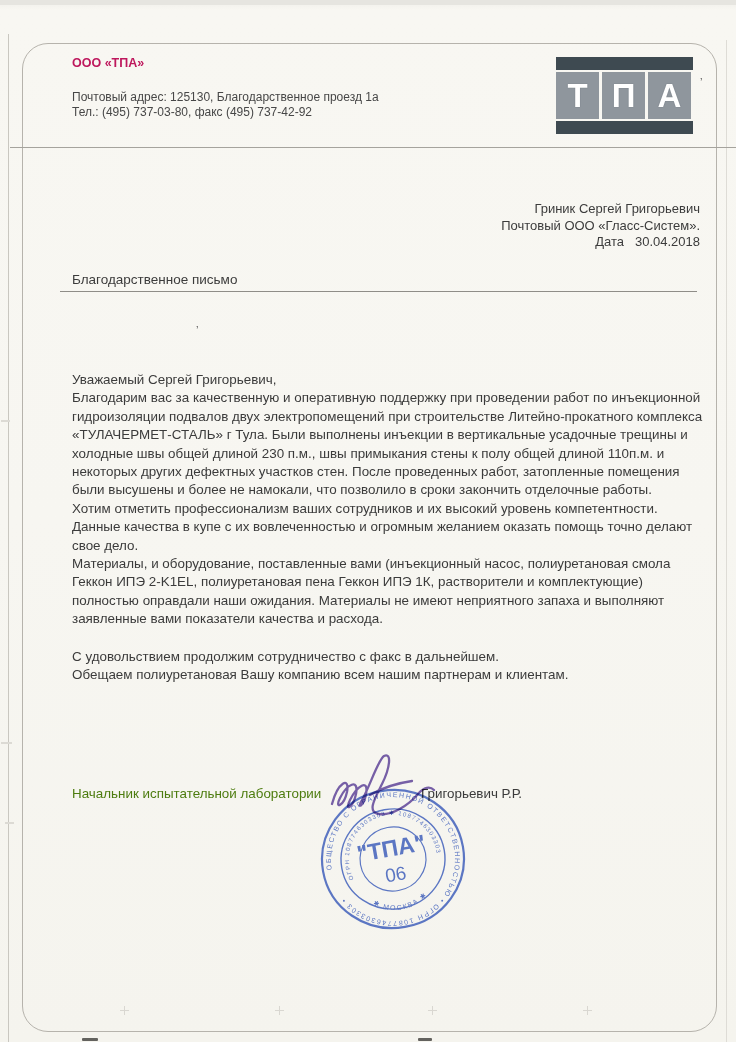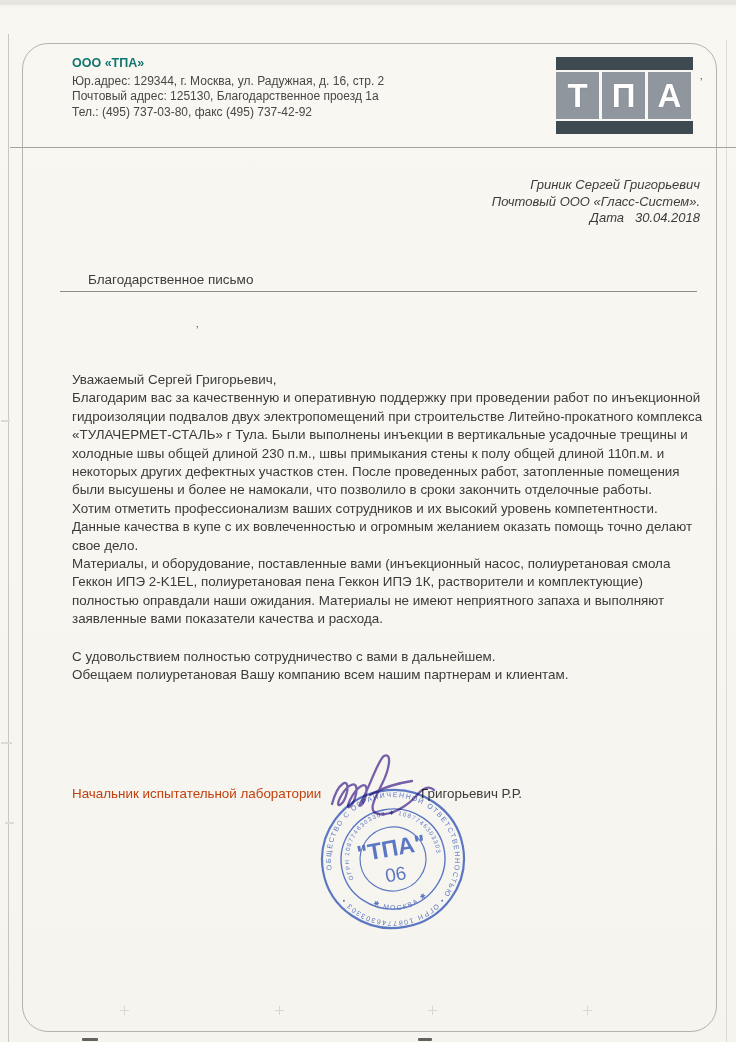--- a/index.html
+++ b/index.html
@@ -12,39 +12,39 @@
   .abs{position:absolute;}
   
   .scan-top{left:0;top:0;width:736px;height:5px;background:#e6e5e0;}
   .scan-left{left:8px;top:34px;width:1px;height:1008px;background:#c9c7c0;}
   .scan-right{left:726px;top:40px;width:1px;height:1002px;background:#dedcd6;}
   
   .frame{left:22px;top:43px;width:693px;height:987px;border:1px solid #b6b3ac;border-radius:26px;}
   .header-rule{left:10px;top:147px;width:726px;height:1px;background:#a5a39d;}
   
   .company{left:72px;top:56px;font-size:12px;line-height:15.6px;color:#474747;}
-  .company .company-name{font-weight:bold;font-size:12.5px;margin-bottom:2px;color:#0f766e;}
+  .company .company-name{font-weight:bold;font-size:12.5px;margin-bottom:18px;color:#be185d;}
   
   .logo{left:556px;top:57px;width:137px;}
   .logo-bar{height:13px;background:#3e4a51;}
   .logo-tiles{display:flex;gap:3px;margin:2px 0;}
   .logo-tile{width:43px;height:47px;background:#8f969d;color:#ffffff;
     font-weight:bold;font-size:33px;line-height:47px;text-align:center;
     text-shadow:0 0 1px rgba(45,55,65,.55);}
   
-  .addressee{right:36px;top:177px;text-align:right;font-style:italic;font-size:13px;line-height:16.5px;color:#3c3c3c;}
+  .addressee{right:36px;top:201px;text-align:right;font-size:13px;line-height:16.5px;color:#3c3c3c;}
   
-  .title{left:72px;top:272px;font-size:13.5px;color:#3c3c3c;margin-left:16px;}
+  .title{left:72px;top:272px;font-size:13.5px;color:#3c3c3c;}
   .title-rule{left:60px;top:291px;width:637px;height:1px;background:#8f8d88;}
   
   .body{left:72px;top:371px;width:632px;font-size:13.4px;line-height:18.4px;color:#3b3b3b;}
   .body p{margin:0;}
   .body p.gap{margin-top:19px;}
   
-  .sig-position{left:72px;top:786px;font-size:13.4px;color:#c2410c;}
+  .sig-position{left:72px;top:786px;font-size:13.4px;color:#4d7c0f;}
   .sig-name{left:421px;top:786px;font-size:13.4px;color:#3b3b3b;}
   .stamp{left:317px;top:786px;width:152px;height:146px;mix-blend-mode:multiply;opacity:.82;}
   .autograph{left:320px;top:748px;width:135px;height:88px;mix-blend-mode:multiply;opacity:.92;}
   
   .tick{background:#dcdad4;}
   .plus{width:9px;height:9px;
     background:linear-gradient(#d9d7d1,#d9d7d1) center/9px 1px no-repeat,
                linear-gradient(#d9d7d1,#d9d7d1) center/1px 9px no-repeat;}
   .speck{color:#555;font-size:11px;}
   .edge-dash{height:3px;background:#63625e;border-radius:1px;}
@@ -53,21 +53,20 @@
 <body>
 
 <div class="abs scan-top"></div>
 <div class="abs scan-left"></div>
 <div class="abs scan-right"></div>
 <div class="abs frame"></div>
 <div class="abs header-rule"></div>
 
 <div class="abs company">
   <div class="company-name">ООО «ТПА»</div>
-  <div>Юр.адрес: 129344, г. Москва,  ул. Радужная, д. 16, стр. 2</div>
   <div>Почтовый адрес: 125130, Благодарственное проезд 1а</div>
   <div>Тел.: (495) 737-03-80, факс (495) 737-42-92</div>
 </div>
 
 <div class="abs logo">
   <div class="logo-bar"></div>
   <div class="logo-tiles">
     <div class="logo-tile">Т</div>
     <div class="logo-tile">П</div>
     <div class="logo-tile">А</div>
@@ -82,21 +81,21 @@
 </div>
 
 <div class="abs title">Благодарственное письмо</div>
 <div class="abs title-rule"></div>
 
 <div class="abs body">
   <p>Уважаемый Сергей Григорьевич,</p>
   <p>Благодарим вас за качественную и оперативную поддержку при проведении работ по инъекционной гидроизоляции подвалов двух электропомещений при строительстве Литейно-прокатного комплекса «ТУЛАЧЕРМЕТ-СТАЛЬ» г Тула. Были выполнены инъекции в вертикальные усадочные трещины и холодные швы общей длиной 230 п.м., швы примыкания стены к полу общей длиной 110п.м. и некоторых других дефектных участков стен. После проведенных работ, затопленные помещения были высушены и более не намокали, что позволило в сроки закончить отделочные работы.</p>
   <p>Хотим отметить профессионализм ваших сотрудников и их высокий уровень компетентности. Данные качества в купе с их вовлеченностью и огромным желанием оказать помощь точно делают свое дело.</p>
   <p>Материалы, и оборудование, поставленные вами (инъекционный насос, полиуретановая смола Геккон ИПЭ 2-K1EL, полиуретановая пена Геккон ИПЭ 1К, растворители и комплектующие) полностью оправдали наши ожидания. Материалы не имеют неприятного запаха и выполняют заявленные вами показатели качества и расхода.</p>
-  <p class="gap">С удовольствием полностью сотрудничество с вами в дальнейшем.</p>
+  <p class="gap">С удовольствием продолжим сотрудничество с факс в дальнейшем.</p>
   <p>Обещаем полиуретановая Вашу компанию всем нашим партнерам и клиентам.</p>
 </div>
 
 <div class="abs sig-position">Начальник испытательной лаборатории</div>
 <div class="abs sig-name">Григорьевич Р.Р.</div>
 
 <svg class="abs stamp" viewBox="0 0 152 146">
   <g transform="rotate(-10 76 73)" fill="none" stroke="#3b5ec6">
     <ellipse cx="76" cy="73" rx="71" ry="69" stroke-width="2.2"></ellipse>
     <ellipse cx="76" cy="73" rx="52" ry="50" stroke-width="1.4"></ellipse>

